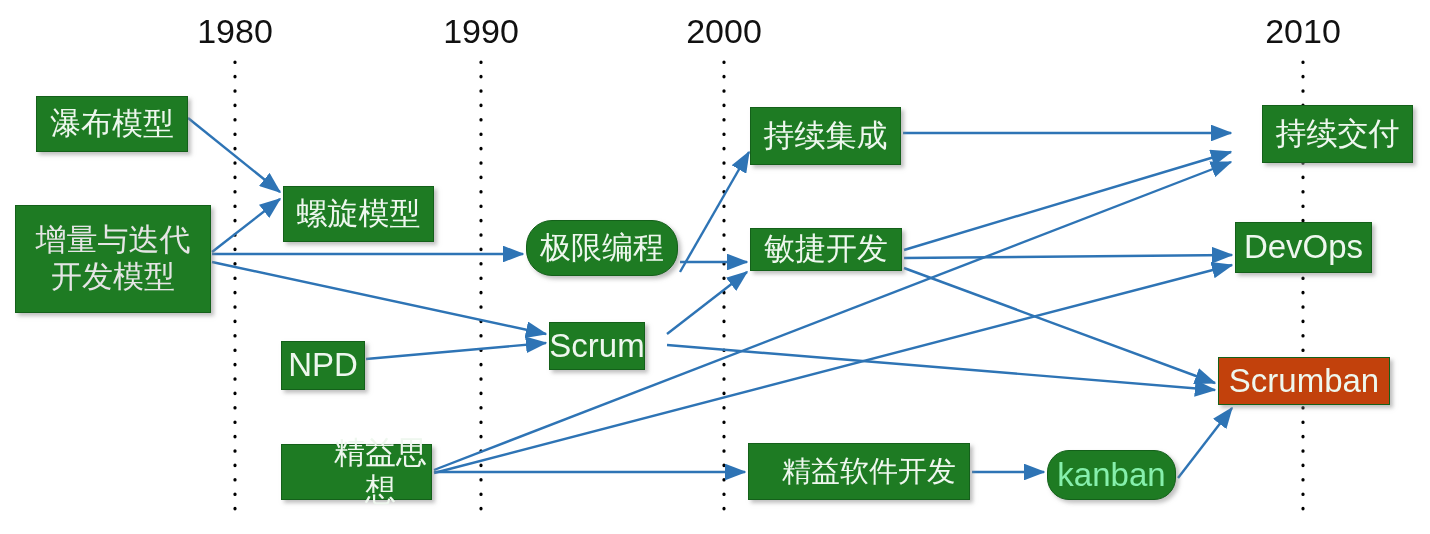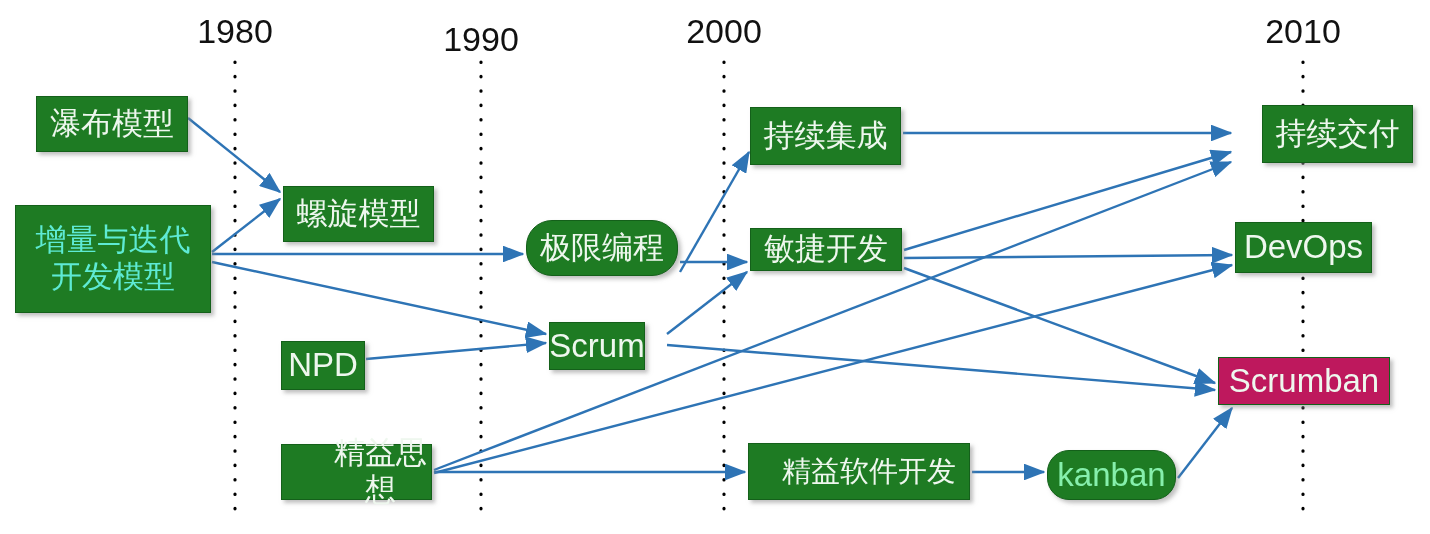--- a/index.html
+++ b/index.html
@@ -84,34 +84,34 @@
         <line x1="434" y1="470" x2="1231" y2="162" stroke="#2e74b5" stroke-width="2.4" marker-end="url(#arrowhead)"></line>
         <line x1="434" y1="473" x2="1232" y2="265" stroke="#2e74b5" stroke-width="2.4" marker-end="url(#arrowhead)"></line>
         <line x1="434" y1="472" x2="745" y2="472" stroke="#2e74b5" stroke-width="2.4" marker-end="url(#arrowhead)"></line>
         <line x1="972" y1="472" x2="1044" y2="472" stroke="#2e74b5" stroke-width="2.4" marker-end="url(#arrowhead)"></line>
         <line x1="1178" y1="478" x2="1232" y2="408" stroke="#2e74b5" stroke-width="2.4" marker-end="url(#arrowhead)"></line>
       </g>
   </svg>
 
   <div id="year-layer">
       <div class="year-label" style="left: 235px; top: 12px;">1980</div>
-      <div class="year-label" style="left: 481px; top: 12px; margin-top: 8px;">1990</div>
+      <div class="year-label" style="left: 481px; top: 12px;">1990</div>
       <div class="year-label" style="left: 724px; top: 12px;">2000</div>
       <div class="year-label" style="left: 1303px; top: 12px;">2010</div>
     </div>
   <div id="node-layer">
       <div class="node cjk" style="left: 36px; top: 96px; width: 152px; height: 56px; background: rgb(30, 123, 35); border-color: rgb(20, 96, 26); color: rgb(238, 247, 238);">瀑布模型</div>
       <div class="node cjk" style="left: 283px; top: 158px; width: 151px; height: 56px; background: rgb(30, 123, 35); border-color: rgb(20, 96, 26); color: rgb(238, 247, 238); margin-top: 28px;">螺旋模型</div>
-      <div class="node cjk" style="left: 15px; top: 205px; width: 196px; height: 108px; background: rgb(30, 123, 35); border-color: rgb(20, 96, 26); color: #5eead4;">增量与迭代
+      <div class="node cjk" style="left: 15px; top: 205px; width: 196px; height: 108px; background: rgb(30, 123, 35); border-color: rgb(20, 96, 26); color: #e5e5e5;">增量与迭代
 开发模型</div>
       <div class="node cjk" style="left: 526px; top: 220px; width: 152px; height: 56px; background: rgb(30, 123, 35); border-color: rgb(20, 96, 26); color: rgb(238, 247, 238); border-radius: 26px;">极限编程</div>
       <div class="node cjk" style="left: 750px; top: 107px; width: 151px; height: 58px; background: rgb(30, 123, 35); border-color: rgb(20, 96, 26); color: rgb(238, 247, 238);">持续集成</div>
       <div class="node cjk" style="left: 750px; top: 228px; width: 152px; height: 43px; background: rgb(30, 123, 35); border-color: rgb(20, 96, 26); color: rgb(238, 247, 238);">敏捷开发</div>
       <div class="node latin" style="left: 549px; top: 322px; width: 96px; height: 48px; background: rgb(30, 123, 35); border-color: rgb(20, 96, 26); color: rgb(238, 247, 238);">Scrum</div>
       <div class="node latin" style="left: 281px; top: 341px; width: 84px; height: 49px; background: rgb(30, 123, 35); border-color: rgb(20, 96, 26); color: rgb(238, 247, 238);">NPD</div>
       <div class="node cjk" style="left: 281px; top: 444px; width: 151px; height: 56px; background: rgb(30, 123, 35); border-color: rgb(20, 96, 26); color: rgb(238, 247, 238); padding-left: 48px;">精益思想</div>
       <div class="node cjk-sm" style="left: 748px; top: 443px; width: 222px; height: 57px; background: rgb(30, 123, 35); border-color: rgb(20, 96, 26); color: rgb(238, 247, 238);">精益软件开发</div>
       <div class="node latin" style="left: 1047px; top: 450px; width: 129px; height: 50px; background: rgb(30, 123, 35); border-color: rgb(20, 96, 26); color: #86efac; border-radius: 22px;">kanban</div>
       <div class="node cjk" style="left: 1262px; top: 105px; width: 151px; height: 58px; background: rgb(30, 123, 35); border-color: rgb(20, 96, 26); color: rgb(238, 247, 238);">持续交付</div>
       <div class="node latin" style="left: 1235px; top: 222px; width: 137px; height: 51px; background: rgb(30, 123, 35); border-color: rgb(20, 96, 26); color: rgb(238, 247, 238);">DevOps</div>
-      <div class="node latin" style="left: 1218px; top: 357px; width: 172px; height: 48px; background: #be185d; border-color: rgb(20, 96, 26); color: rgb(238, 247, 238);">Scrumban</div>
+      <div class="node latin" style="left: 1218px; top: 357px; width: 172px; height: 48px; background: #c2410c; border-color: rgb(20, 96, 26); color: rgb(238, 247, 238);">Scrumban</div>
     </div>
 </div>
 
 </body></html>

